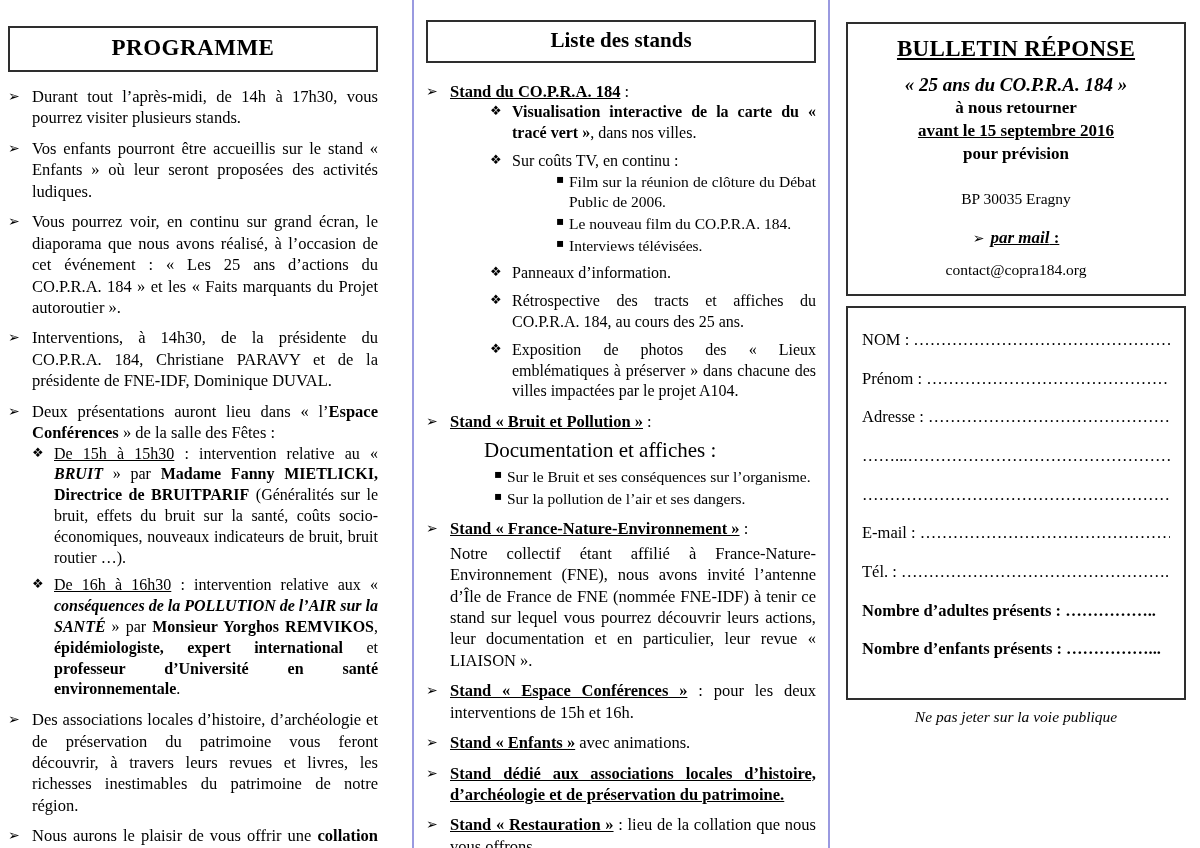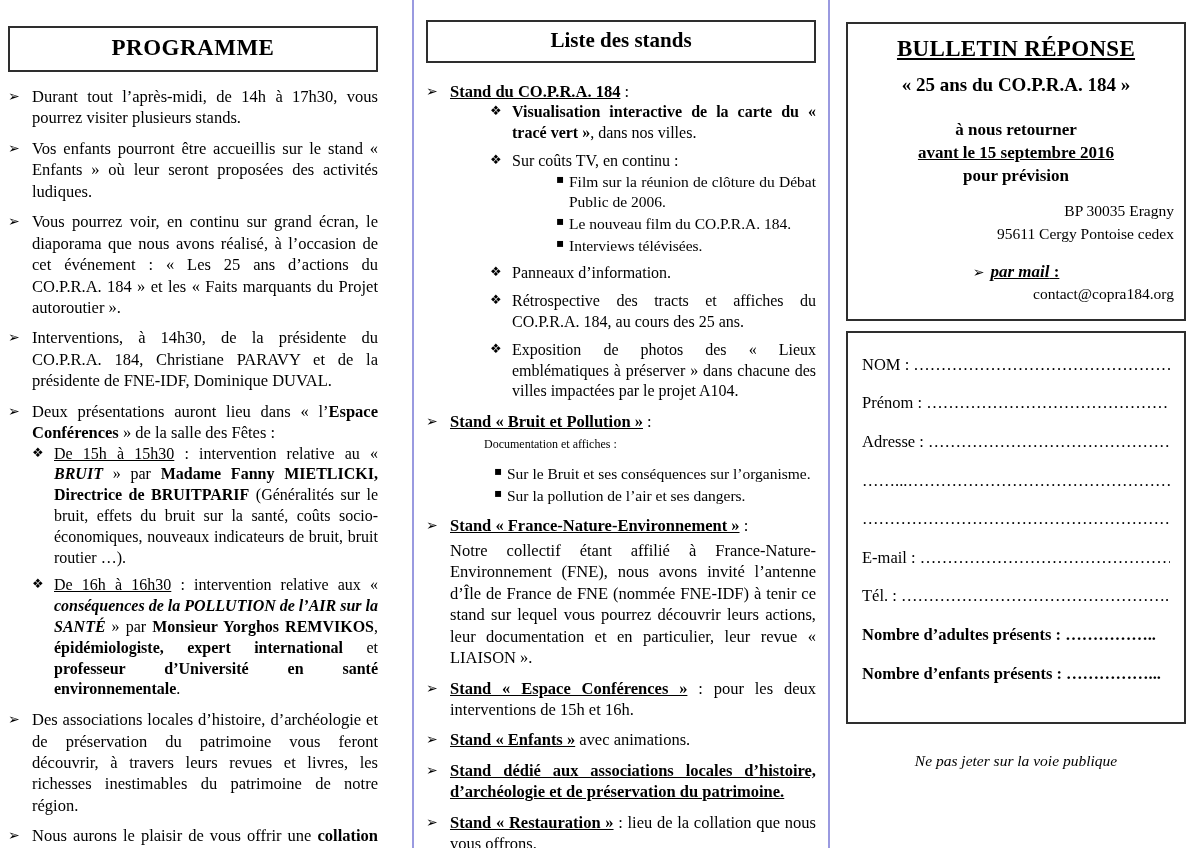--- a/index.html
+++ b/index.html
@@ -95,21 +95,21 @@
   .l2 > li.item > .bullet { font-size: 13px; top: 1px; }
 
   
   .l3 { margin-top: 2px; }
   .l3 > li.item { padding-left: 13px; font-size: 15.5px; margin-bottom: 2px; }
   .l3 > li.item > .bullet { font-size: 12px; top: 0px; }
 
   
   .indent-2 { margin-left: 34px; }
   .indent-3 { margin-left: 38px; }
-  .indent-plain { margin-left: 34px; font-size: 12px; margin-top: 4px; margin-bottom: 12px; }
+  .indent-plain { margin-left: 34px; font-size: 21px; margin-top: 4px; margin-bottom: 3px; }
 
   .mid-body { font-size: 16.5px; }
   .mid-body .indent-2 { margin-left: 40px; }
   .mid-body .indent-3 { margin-left: 44px; }
 
   .body-para {
     text-align: justify;
     line-height: 1.30;
     margin: 3px 0 9px 0;
     font-size: 16.5px;
@@ -136,21 +136,22 @@
   .r-title {
     font-size: 23px;
     font-weight: bold;
     text-decoration: underline;
     letter-spacing: 0.3px;
     margin-bottom: 12px;
   }
   .r-sub {
     font-size: 19px;
     font-weight: bold;
-    margin-bottom: 22px;
+    margin-bottom: 0;
+    font-style: italic;
   }
   .r-line {
     font-size: 17px;
     font-weight: bold;
     line-height: 1.36;
   }
   .r-line.ul { text-decoration: underline; }
   .r-gap { height: 12px; }
 
   .r-arrow-line {
@@ -169,35 +170,34 @@
     margin-right: 6px;
   }
   .r-arrow-line .colon {
     font-style: normal;
     font-weight: bold;
   }
   .r-addr {
     font-size: 15.5px;
     font-weight: normal;
     line-height: 1.32;
-    margin-top: 2px;
-    text-align: right;
+    margin-top: 12px;
   }
 
   .field {
     font-size: 16.5px;
     line-height: 1.25;
     margin-bottom: 18px;
     white-space: nowrap;
     overflow: hidden;
   }
   .field.bold { font-weight: bold; }
 
   .footer-note {
-    margin-top: 28px;
+    margin-top: 8px;
     text-align: center;
     font-style: italic;
     font-size: 15.5px;
   }
 </style>
 </head>
 <body>
 
 <div class="page">
 
@@ -374,21 +374,20 @@
       <div class="r-sub">« 25 ans du CO.P.R.A. 184 »</div>
 
       <div class="r-line">à nous retourner</div>
       <div class="r-line ul">avant le 15 septembre 2016</div>
       <div class="r-line">pour prévision</div>
 
       <div class="r-gap"></div>
 
 
       <div class="r-addr">BP 30035 Eragny</div>
-      <div class="r-addr">95611 Cergy Pontoise cedex</div>
 
       <div class="r-gap"></div>
 
       <div class="r-arrow-line"><span class="arr">➢</span><i>par mail</i><span class="colon"> :</span></div>
 
       <div class="r-addr">contact@copra184.org</div>
 
     </div>
 
     <div class="rbox rbox-bottom">

